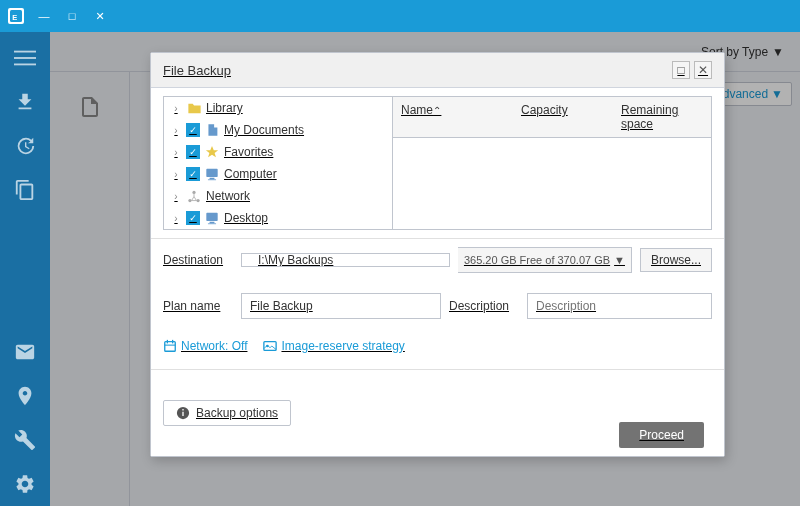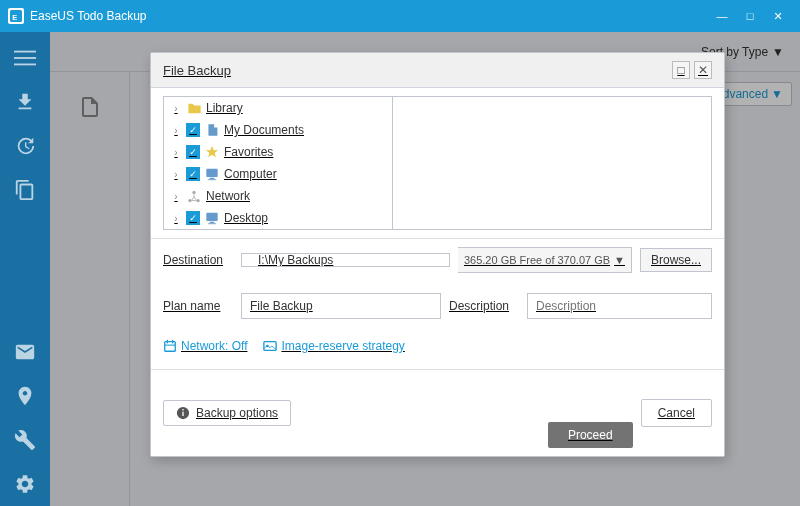--- a/index.html
+++ b/index.html
@@ -464,21 +464,20 @@
 </head>
 <body>
 
 <div class="title-bar">
   <div class="title-bar-icon">
     <svg viewBox="0 0 16 16" style="width:12px;height:12px;fill:#1a9bd7">
         <rect width="16" height="16" rx="2" fill="#1a9bd7"></rect>
         <text x="3" y="13" font-size="10" fill="white" font-weight="bold">E</text>
       </svg>
   </div>
-  <span class="title-bar-title">EaseUS Todo Backup</span>
   <div class="title-bar-controls">
     <div class="title-bar-btn">—</div>
     <div class="title-bar-btn">□</div>
     <div class="title-bar-btn close">✕</div>
   </div>
 </div>
 
 <div class="app-body">
 
   <div class="sidebar">
@@ -637,20 +636,27 @@
                       <rect x="1" y="1" width="14" height="10" rx="1"></rect>
                       <rect x="5" y="12" width="6" height="2"></rect>
                       <rect x="3" y="14" width="10" height="1"></rect>
                     </svg>
                 </span>
                 <span class="tree-label">Desktop</span>
               </div>
             </div>
 
             <div class="table-panel">
+              <div class="table-header">
+                <div class="th">
+                  <span>Name</span><span style="font-size:10px;">⌃</span>
+                </div>
+                <div class="th">Capacity</div>
+                <div class="th">Remaining space</div>
+              </div>
 
               <div style="flex:1;"></div>
             </div>
 
           </div>
 
           <div class="bottom-section">
 
             <div class="field-row">
               <span class="field-label">Destination</span>
@@ -693,21 +699,20 @@
 
           <div class="dialog-footer">
             <button class="backup-opts-btn">
               <svg viewBox="0 0 16 16" style="width:14px;height:14px;fill:#555">
                   <path d="M8 1a7 7 0 1 0 0 14A7 7 0 0 0 8 1zm.75 10.5h-1.5v-5h1.5v5zm0-6.5h-1.5V3.5h1.5V5z"></path>
                 </svg>
               <span>Backup options</span>
             </button>
             <div class="spacer"></div>
             <button class="proceed-btn">Proceed</button>
-            <button class="cancel-btn">Cancel</button>
           </div>
 
         </div>
 
       </div>
 
       <div style="position:absolute;right:8px;top:50px;">
         <button class="advanced-btn">
           <span>Advanced</span>
           <span>▼</span>

